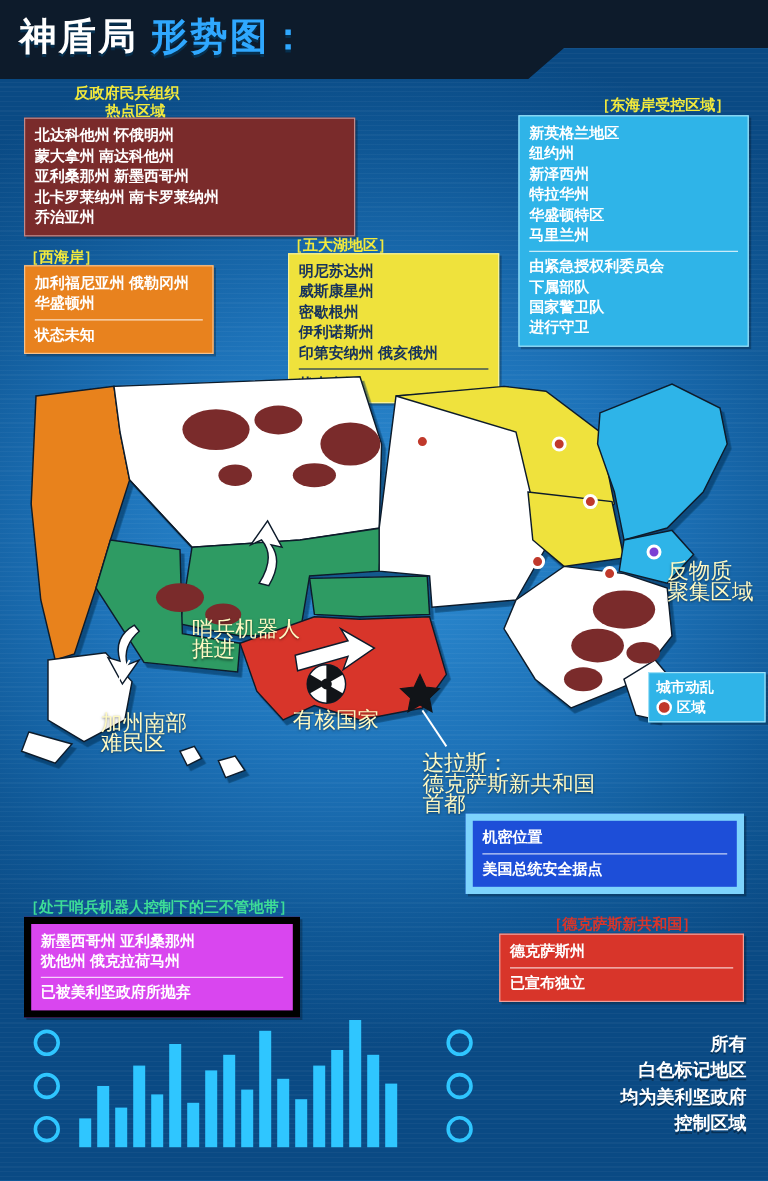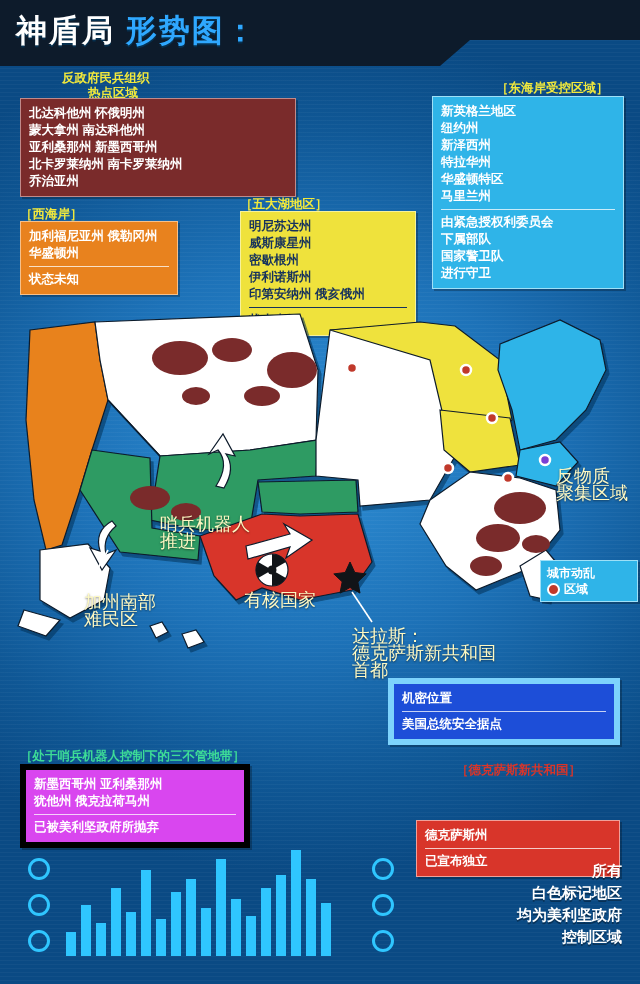--- a/index.html
+++ b/index.html
@@ -274,21 +274,21 @@
 
 <div class="cap cap-green" style="left:20px;top:748px;">［处于哨兵机器人控制下的三不管地带］</div>
 <div class="panel p-green" style="left:20px;top:764px;width:230px;">
   <div class="row">新墨西哥州   亚利桑那州</div>
   <div class="row">犹他州  俄克拉荷马州</div>
   <div class="sep"></div>
   <div class="row">已被美利坚政府所抛弃</div>
 </div>
 
 <div class="cap cap-red" style="left:456px;top:762px;">［德克萨斯新共和国］</div>
-<div class="panel p-red" style="left:416px;top:778px;width:204px;margin-top:42px;">
+<div class="panel p-red" style="left:416px;top:778px;width:204px;">
   <div class="row">德克萨斯州</div>
   <div class="sep"></div>
   <div class="row">已宣布独立</div>
 </div>
 
 <div class="bars">
   <div class="circ" style="left:-2px;top:12px;"></div>
   <div class="circ" style="left:-2px;top:48px;"></div>
   <div class="circ" style="left:-2px;top:84px;"></div>
   <div class="circ" style="right:-4px;top:12px;"></div>

